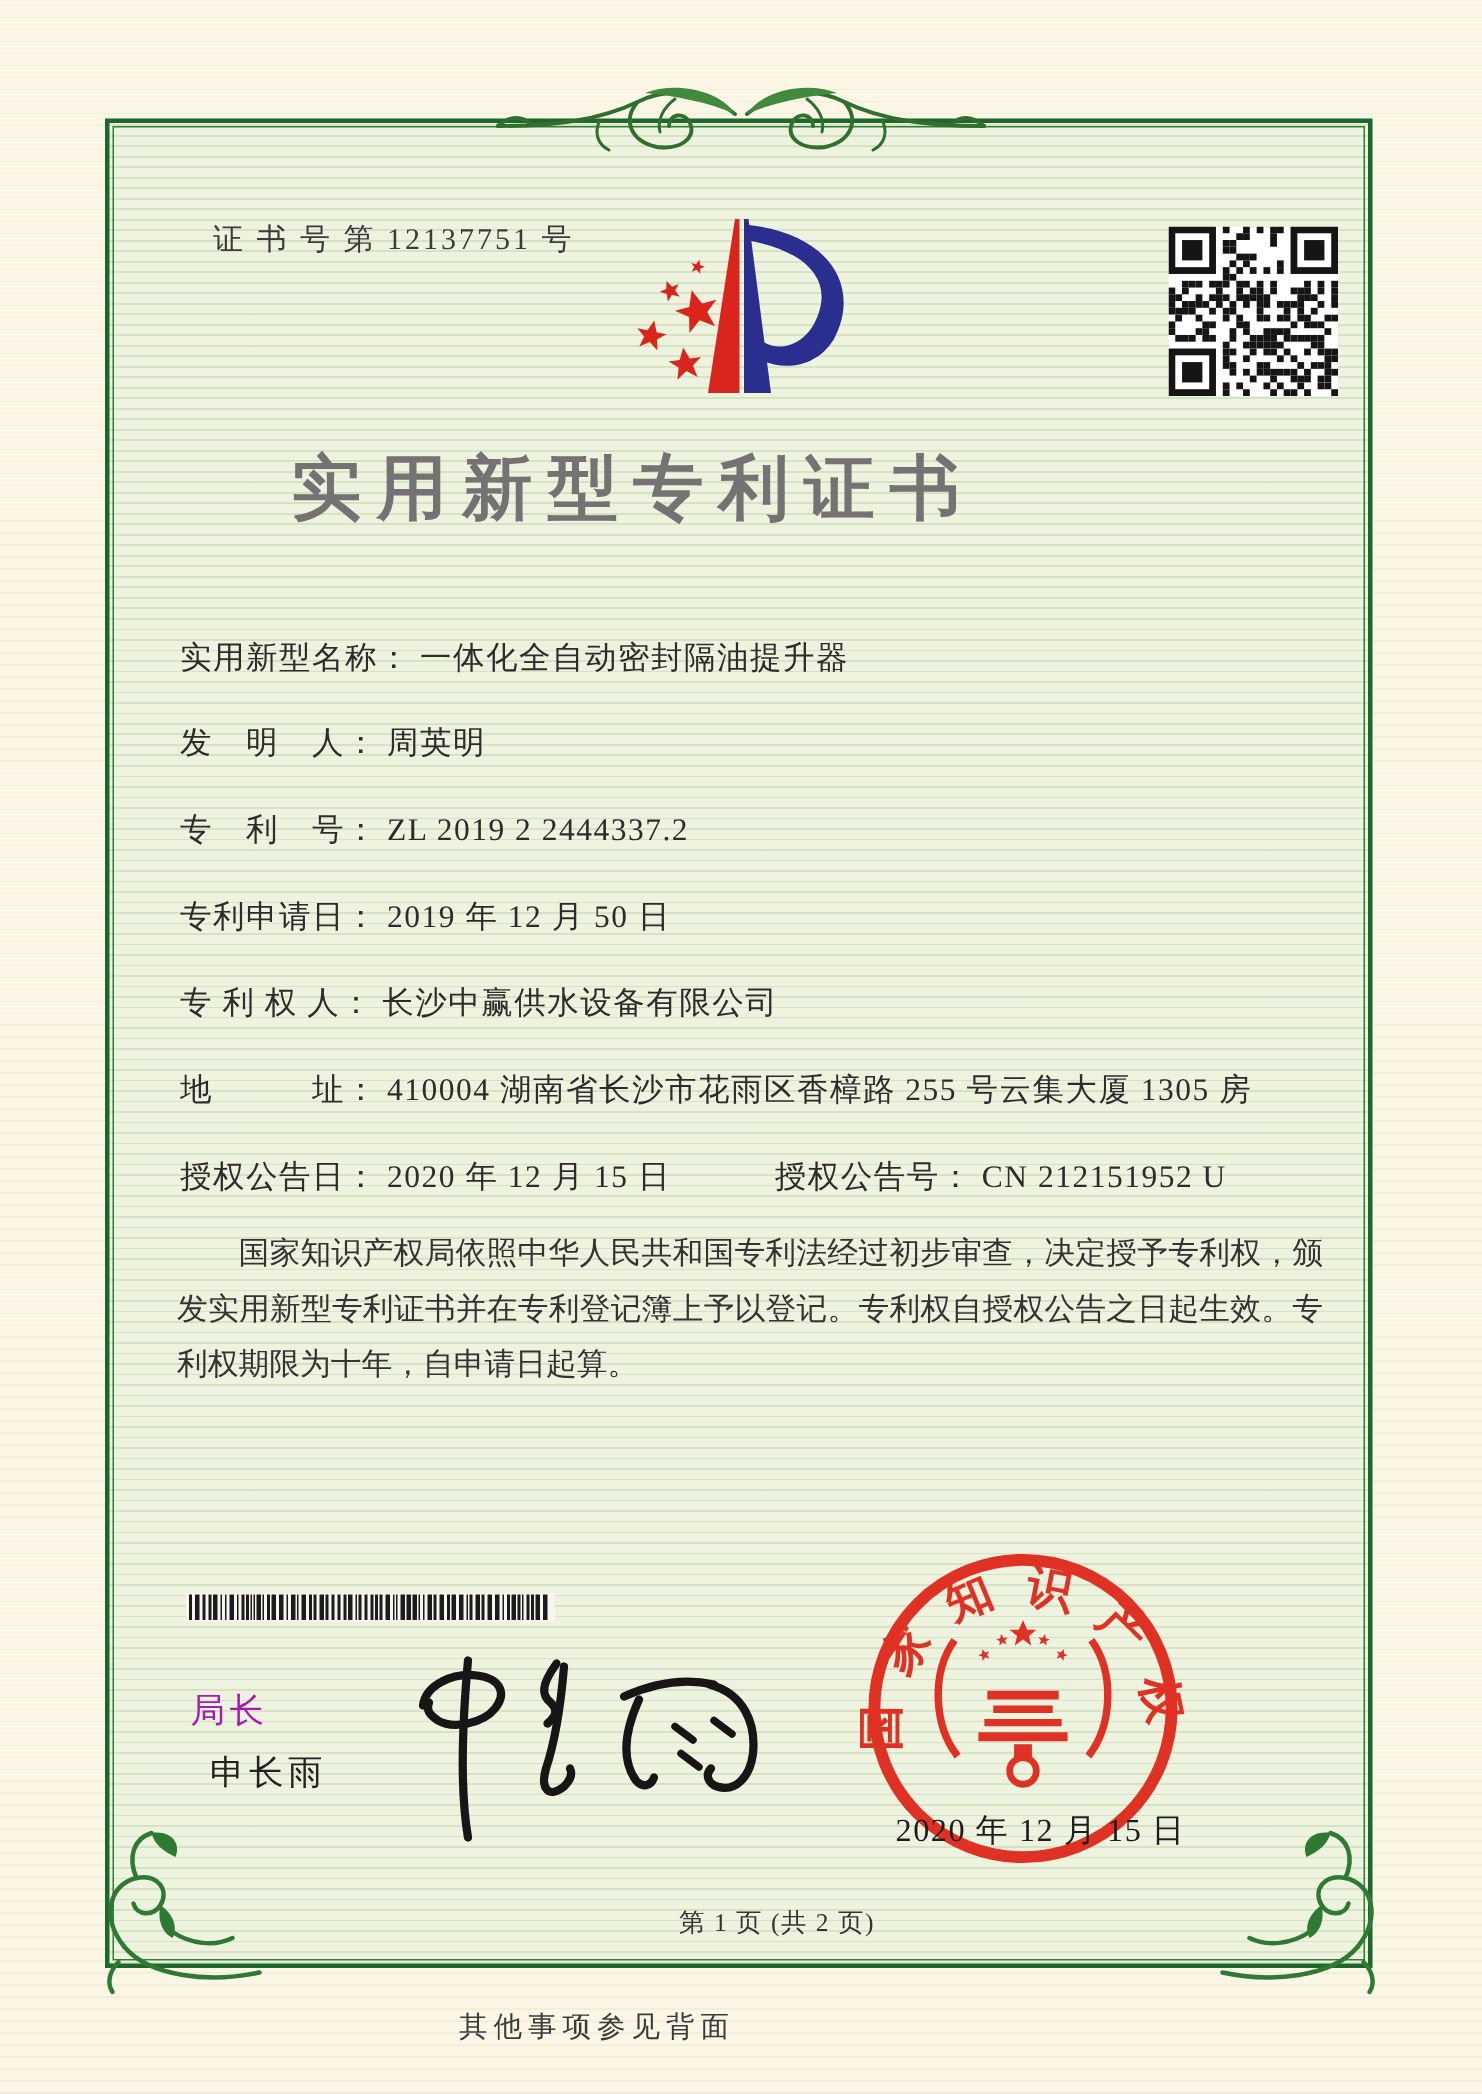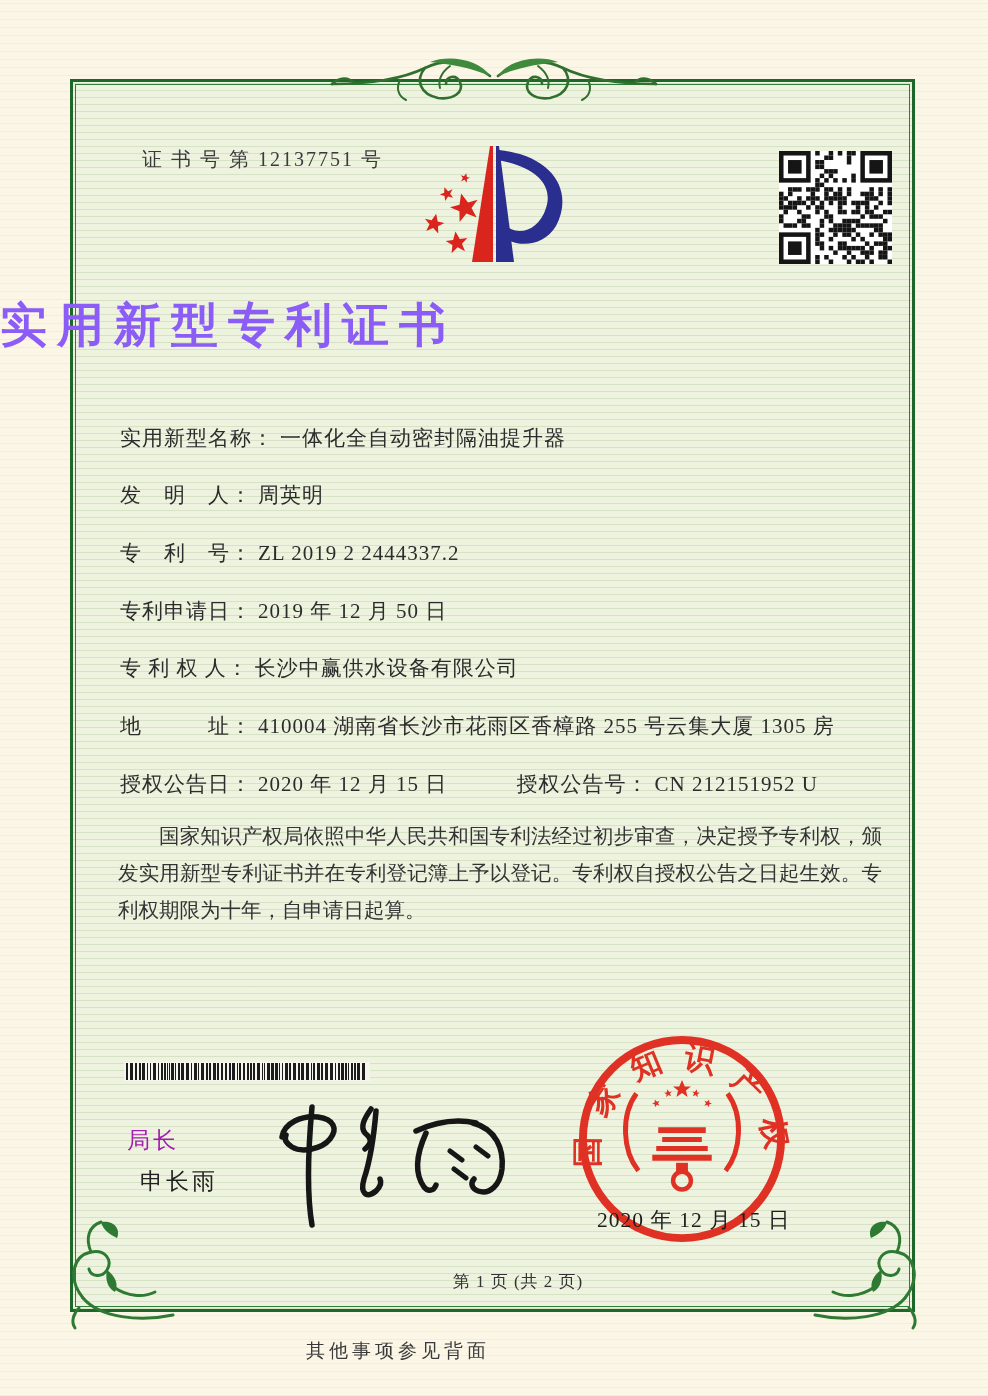--- a/index.html
+++ b/index.html
@@ -14,21 +14,21 @@
   
   .frame{
     left:70px;top:79px;width:845px;height:1233px;
     border:3px solid #1e672b;
     background:#eef3e0;
     background-image:repeating-linear-gradient(0deg, rgba(148,178,112,.26) 0 1px, transparent 1px 7px);
     box-sizing:border-box;
   }
   .frame-inner{position:absolute;inset:2px;border:1px solid #2f7d36;}
   .cert-no{left:106px;top:146px;font-size:20px;letter-spacing:2px;color:#3b3b3b;margin-left:36px;}
-  .title{left:0;width:844px;top:294px;text-align:left;font-size:47px;font-weight:700;letter-spacing:10px;color:#8b5cf6;}
+  .title{left:0;width:844px;top:294px;text-align:center;font-size:47px;font-weight:700;letter-spacing:10px;color:#737373;}
   .frow{left:120px;width:776px;font-size:21px;color:#2c2c2c;white-space:nowrap;}
   .frow .lbl{letter-spacing:1px;font-family:Liberation Serif, serif;}
   .frow .val{margin-left:6px;letter-spacing:1px;}
   .grant2{margin-left:64px;}
   .paras{left:118px;top:818px;width:764px;font-size:20.5px;line-height:37px;text-align:justify;color:#333;}
   .paras p{margin:0;text-indent:2em;}
   .juzhang{left:127px;top:1125px;font-size:23px;letter-spacing:3px;color:#a21caf;}
   .dname{left:127px;top:1166px;font-size:23px;letter-spacing:3px;color:#222;margin-left:13px;}
   .seal-date{left:597px;top:1205px;font-size:21.5px;letter-spacing:1px;color:#1d1d1d;z-index:6;}
   .pageno{left:0;width:988px;top:1270px;text-align:center;font-size:17px;color:#333;letter-spacing:1px;padding-left:24px;}

